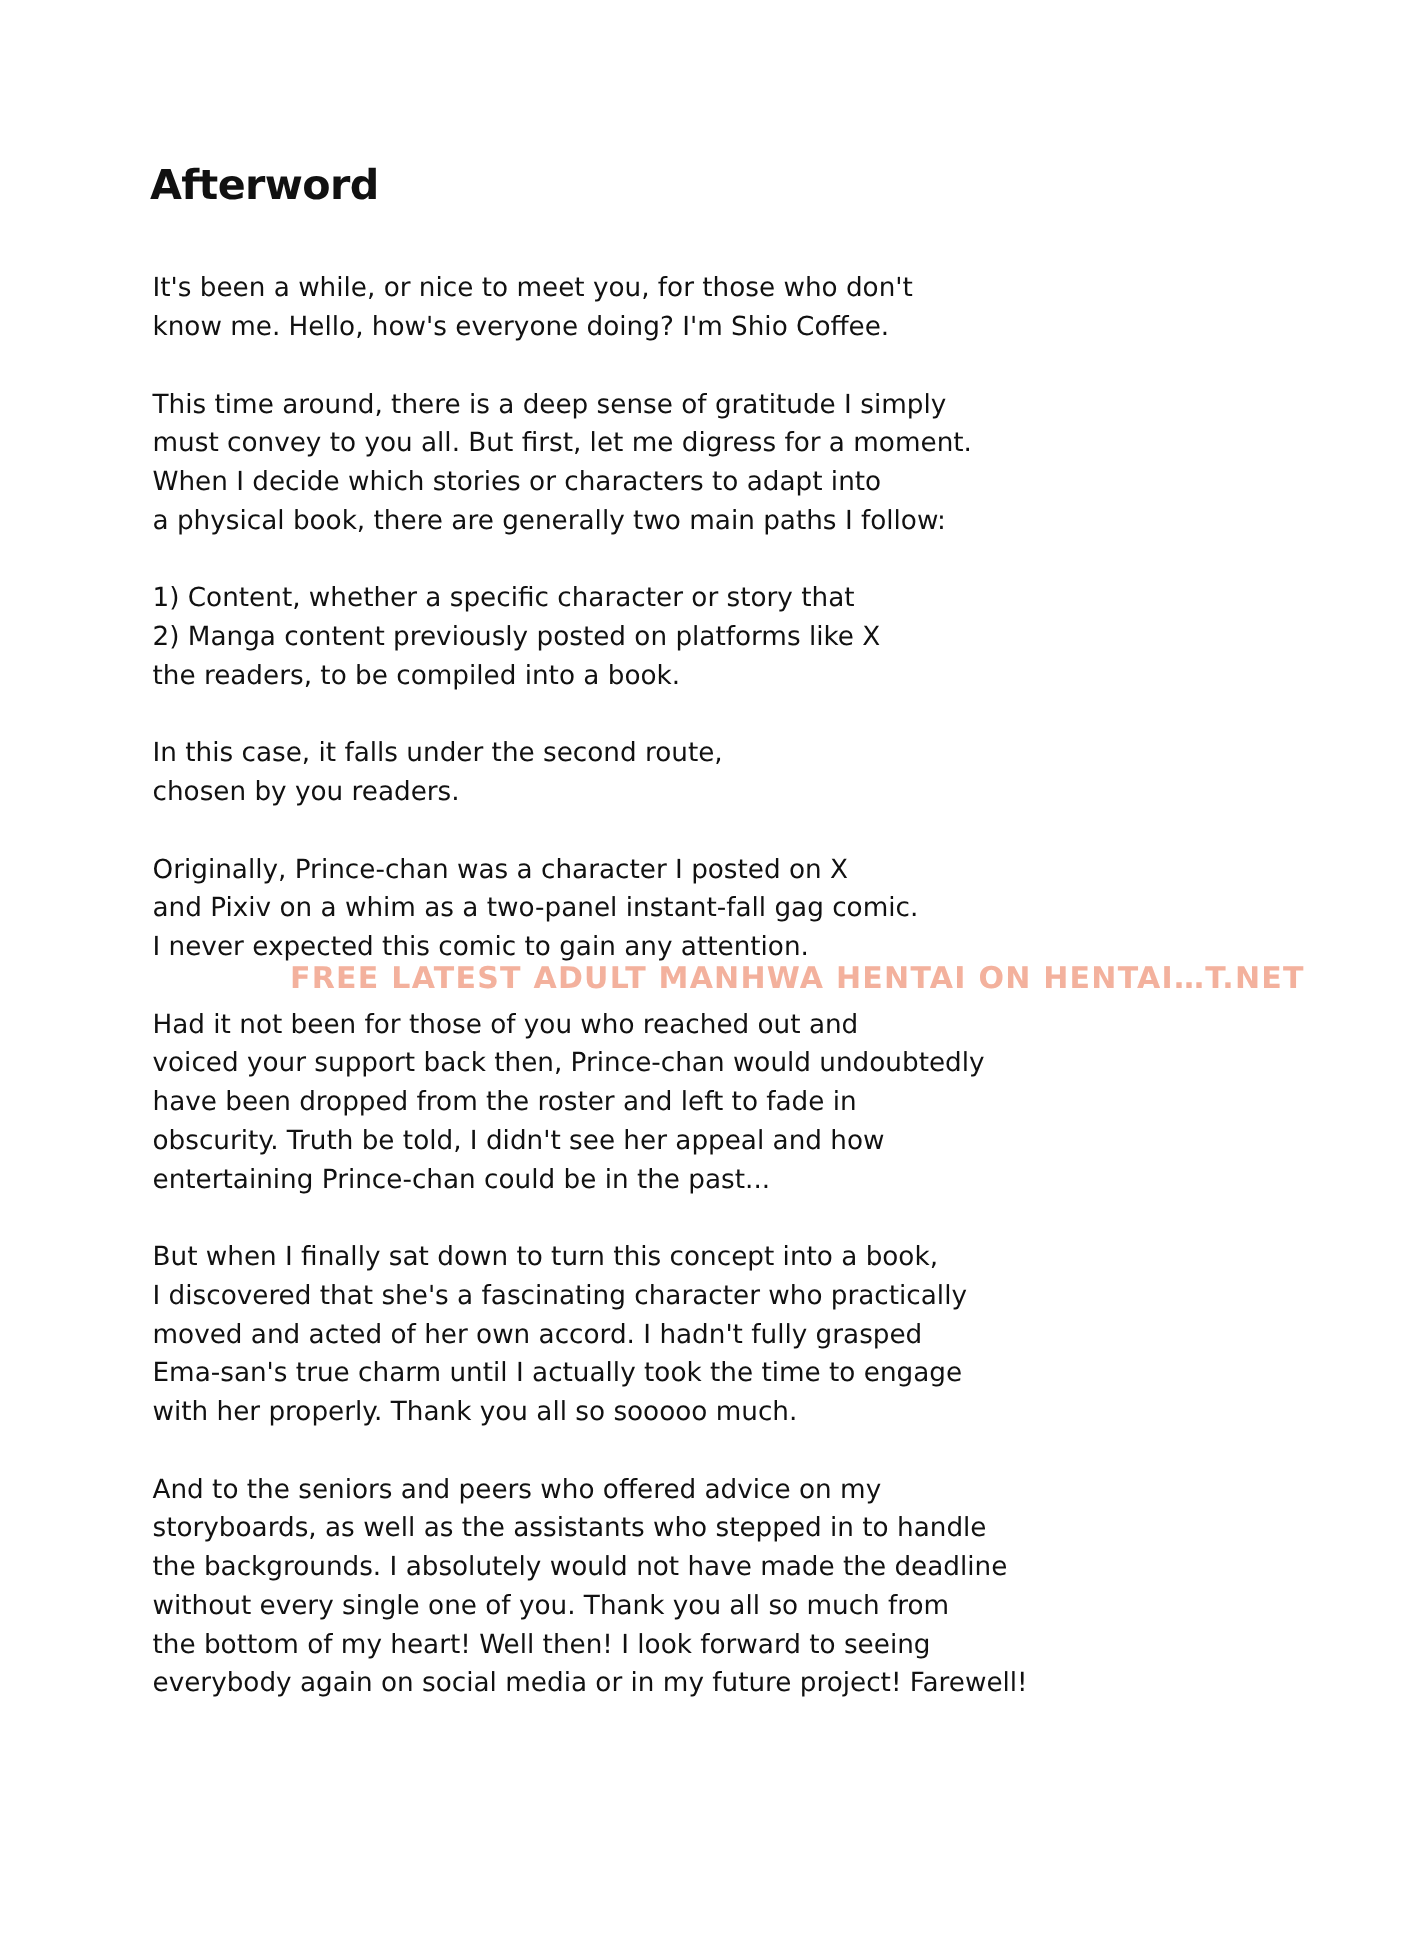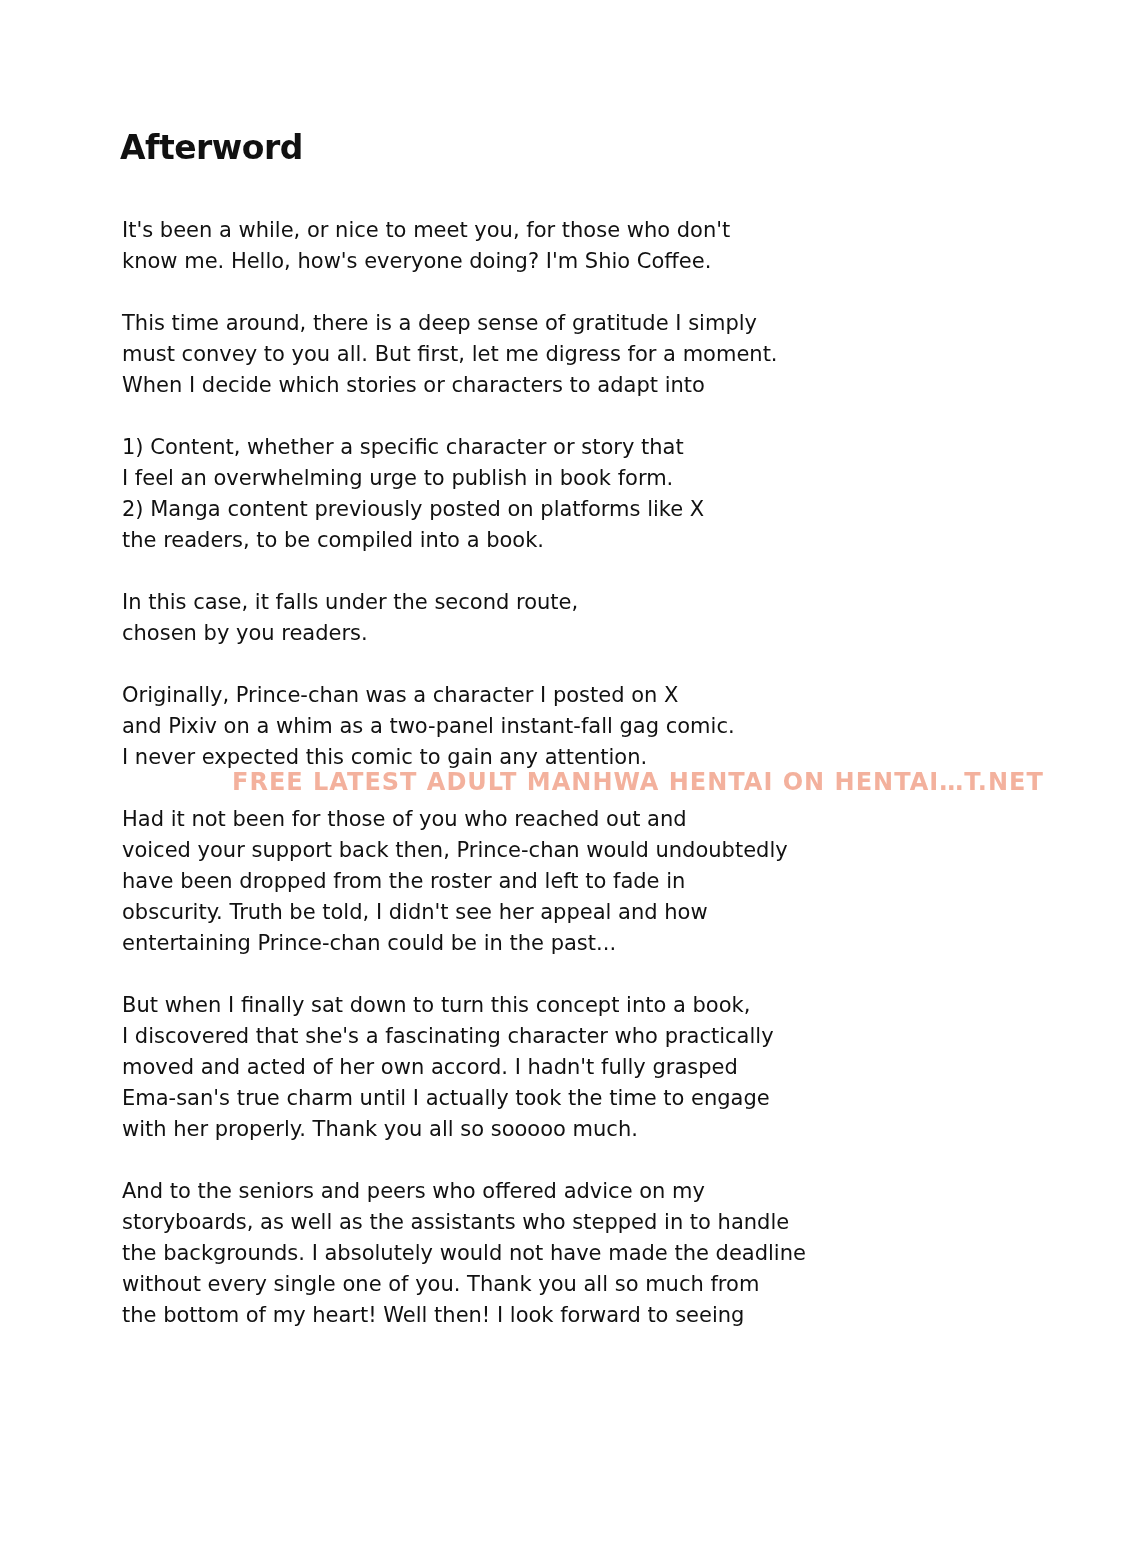--- a/index.html
+++ b/index.html
@@ -33,24 +33,24 @@
 
   <div class="body-text">
     <p class="para">
       <span class="line">It's been a while, or nice to meet you, for those who don't</span>
       <span class="line">know me. Hello, how's everyone doing? I'm Shio Coffee.</span>
     </p>
     <p class="para">
       <span class="line">This time around, there is a deep sense of gratitude I simply</span>
       <span class="line">must convey to you all. But first, let me digress for a moment.</span>
       <span class="line">When I decide which stories or characters to adapt into</span>
+      <span class="line">a physical book, there are generally two main paths I follow:</span>
     </p>
     <p class="para">
       <span class="line">1) Content, whether a specific character or story that</span>
-      <span class="line">I feel an overwhelming urge to publish in book form.</span>
       <span class="line">2) Manga content previously posted on platforms like X</span>
       <span class="line">the readers, to be compiled into a book.</span>
     </p>
     <p class="para">
       <span class="line">In this case, it falls under the second route,</span>
       <span class="line">chosen by you readers.</span>
     </p>
     <p class="para">
       <span class="line">Originally, Prince-chan was a character I posted on X</span>
       <span class="line">and Pixiv on a whim as a two-panel instant-fall gag comic.</span>
@@ -69,17 +69,18 @@
       <span class="line">moved and acted of her own accord. I hadn't fully grasped</span>
       <span class="line">Ema-san's true charm until I actually took the time to engage</span>
       <span class="line">with her properly. Thank you all so sooooo much.</span>
     </p>
     <p class="para">
       <span class="line">And to the seniors and peers who offered advice on my</span>
       <span class="line">storyboards, as well as the assistants who stepped in to handle</span>
       <span class="line">the backgrounds. I absolutely would not have made the deadline</span>
       <span class="line">without every single one of you. Thank you all so much from</span>
       <span class="line">the bottom of my heart! Well then! I look forward to seeing</span>
+      <span class="line">everybody again on social media or in my future project! Farewell!</span>
     </p>
   </div>
 
   <div class="watermark">FREE LATEST ADULT MANHWA HENTAI ON HENTAI…T.NET</div>
 </div>
 
 </body></html>

